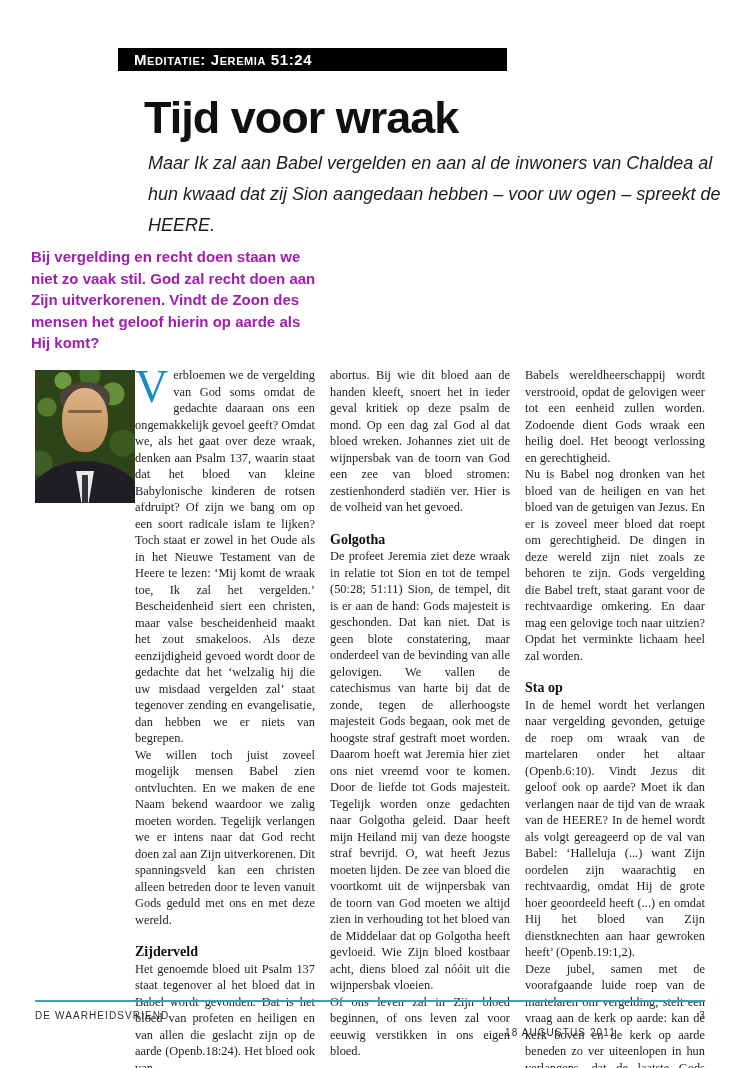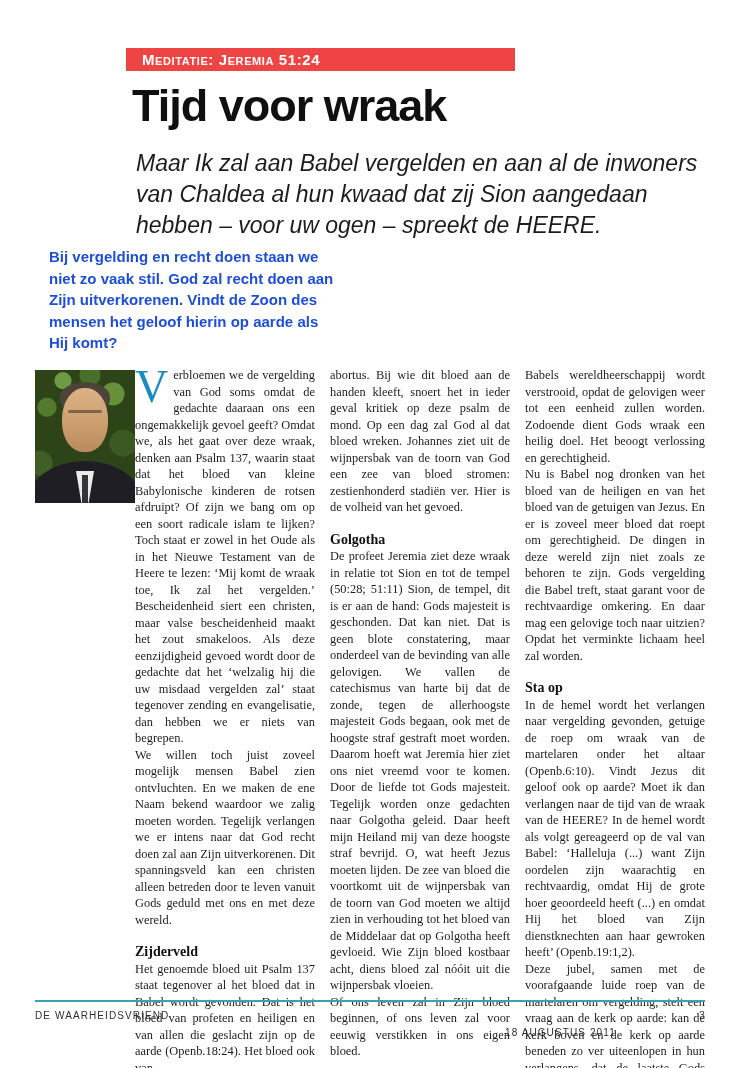--- a/index.html
+++ b/index.html
@@ -2,42 +2,42 @@
 <html lang="nl"><head>
 <meta charset="utf-8">
 <style>
   html,body{margin:0;padding:0;background:#ffffff;}
   .page{
     position:relative;width:738px;height:1068px;background:#ffffff;overflow:hidden;
     font-family:"Liberation Serif","DejaVu Serif",serif;color:#1a1a1a;
   }
   
   .kicker-bar{
-    position:absolute;left:126px;top:48px;width:389px;height:23px;
-    background:#ef4444;display:flex;align-items:center;
+    position:absolute;left:118px;top:48px;width:389px;height:23px;
+    background:#000000;display:flex;align-items:center;
   }
   .kicker-bar span{
     font-family:"Liberation Sans","DejaVu Sans",sans-serif;
     font-variant:small-caps;font-weight:bold;color:#ffffff;
     font-size:15px;letter-spacing:.6px;padding-left:16px;line-height:23px;
   }
   .title{
-    position:absolute;left:132px;top:80px;margin:0;width:560px;
+    position:absolute;left:132px;top:80px;margin:12px;width:560px;
     font-family:"Liberation Sans","DejaVu Sans",sans-serif;
     font-size:45px;font-weight:bold;letter-spacing:-1px;color:#101010;
   }
   .lede{
-    position:absolute;left:136px;top:148px;margin:0;width:578px;
+    position:absolute;left:148px;top:148px;margin:0;width:578px;
     font-family:"Liberation Sans","DejaVu Sans",sans-serif;
-    font-style:italic;font-size:23px;line-height:31px;color:#1c1c1c;
+    font-style:italic;font-size:18px;line-height:31px;color:#1c1c1c;
   }
   .intro{
-    position:absolute;left:49px;top:246px;margin:0;width:286px;
+    position:absolute;left:31px;top:246px;margin:0;width:286px;
     font-family:"Liberation Sans","DejaVu Sans",sans-serif;
-    font-weight:bold;font-size:15px;line-height:21.5px;color:#1d4ed8;
+    font-weight:bold;font-size:15px;line-height:21.5px;color:#a21caf;
   }
   
   .photo{
     position:absolute;left:35px;top:370px;width:100px;height:133px;overflow:hidden;
     background-color:#2c4418;
     background-image:
       radial-gradient(circle at 78% 18%, #66903a 0 11px, rgba(0,0,0,0) 12px),
       radial-gradient(circle at 12% 28%, #557a2e 0 9px, rgba(0,0,0,0) 10px),
       radial-gradient(circle at 88% 55%, #3a5a22 0 13px, rgba(0,0,0,0) 14px),
       radial-gradient(circle at 28% 8%,  #6f9a44 0 8px,  rgba(0,0,0,0) 9px),

